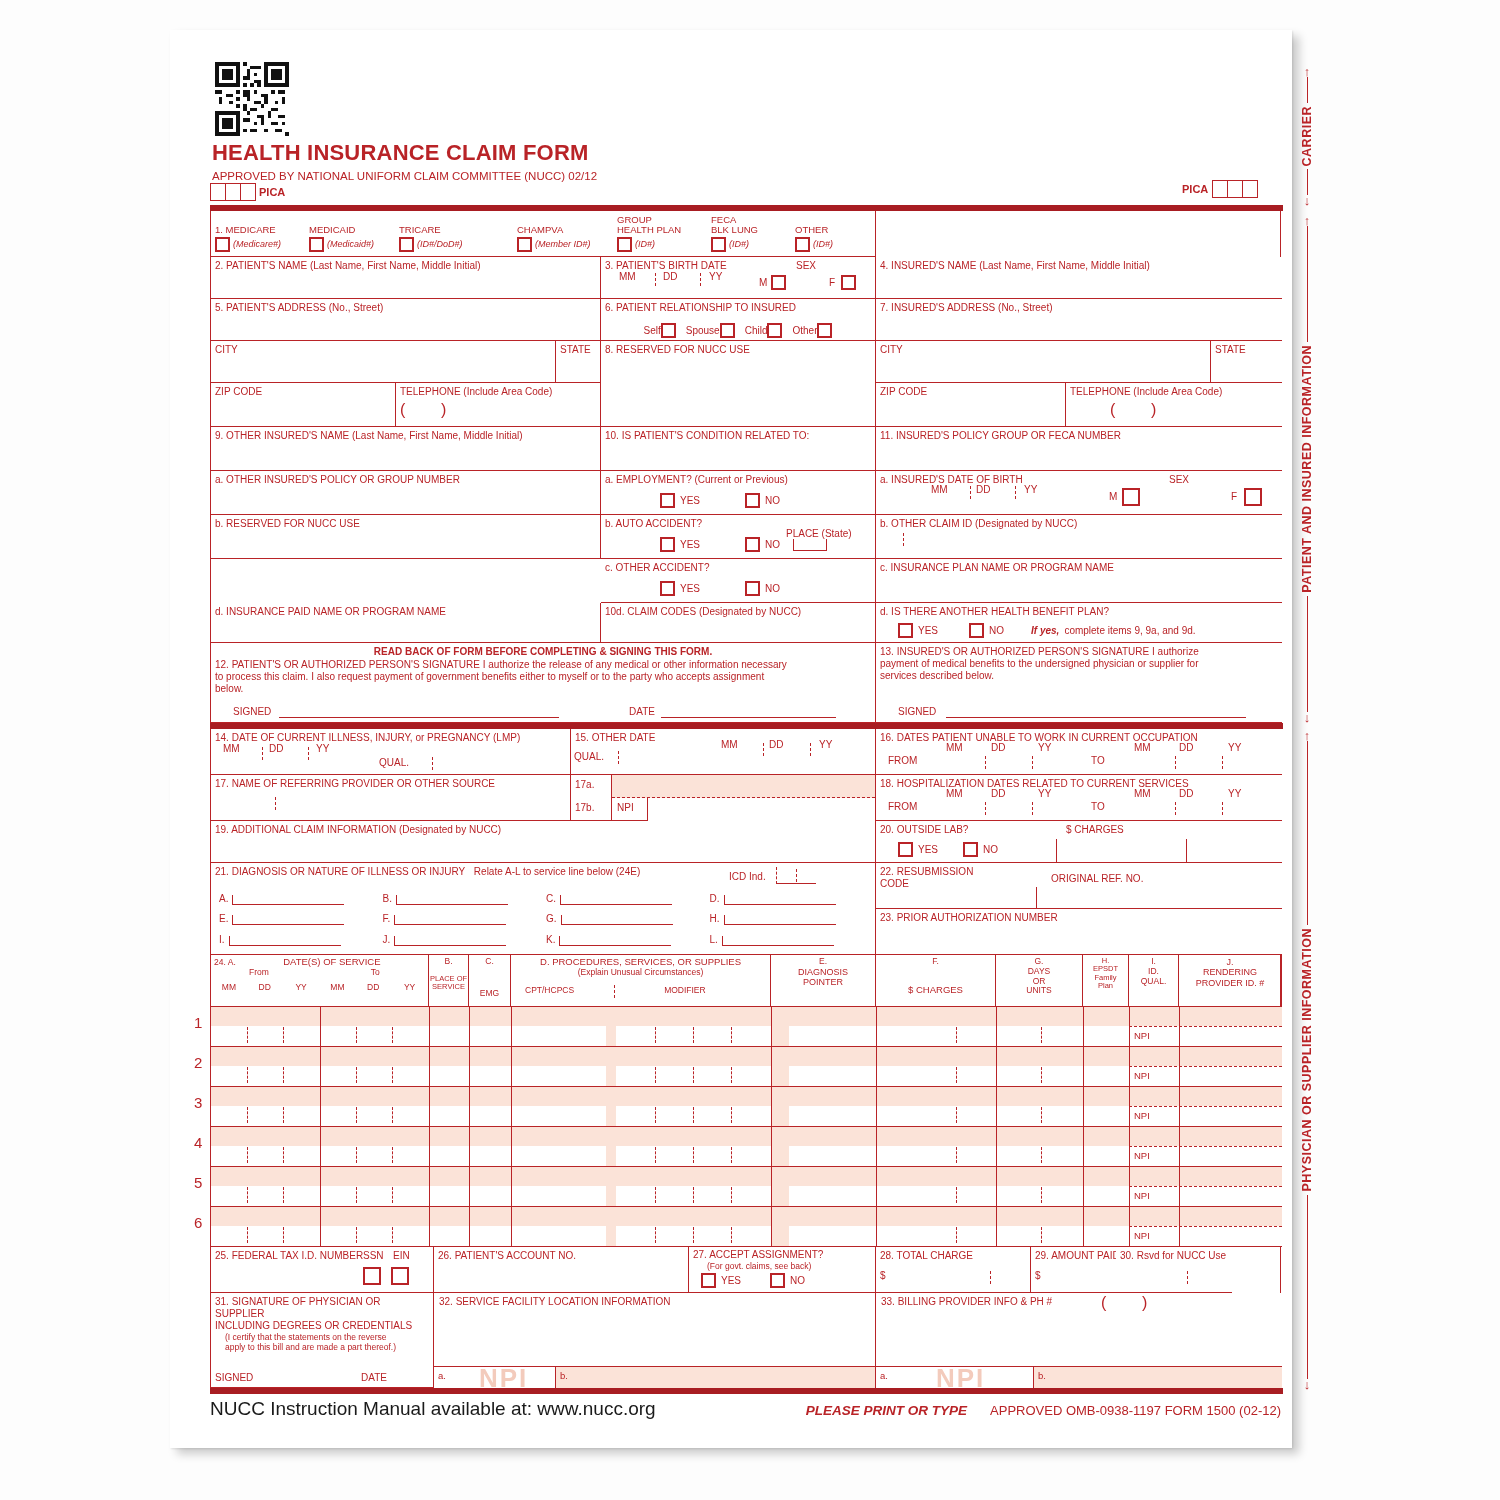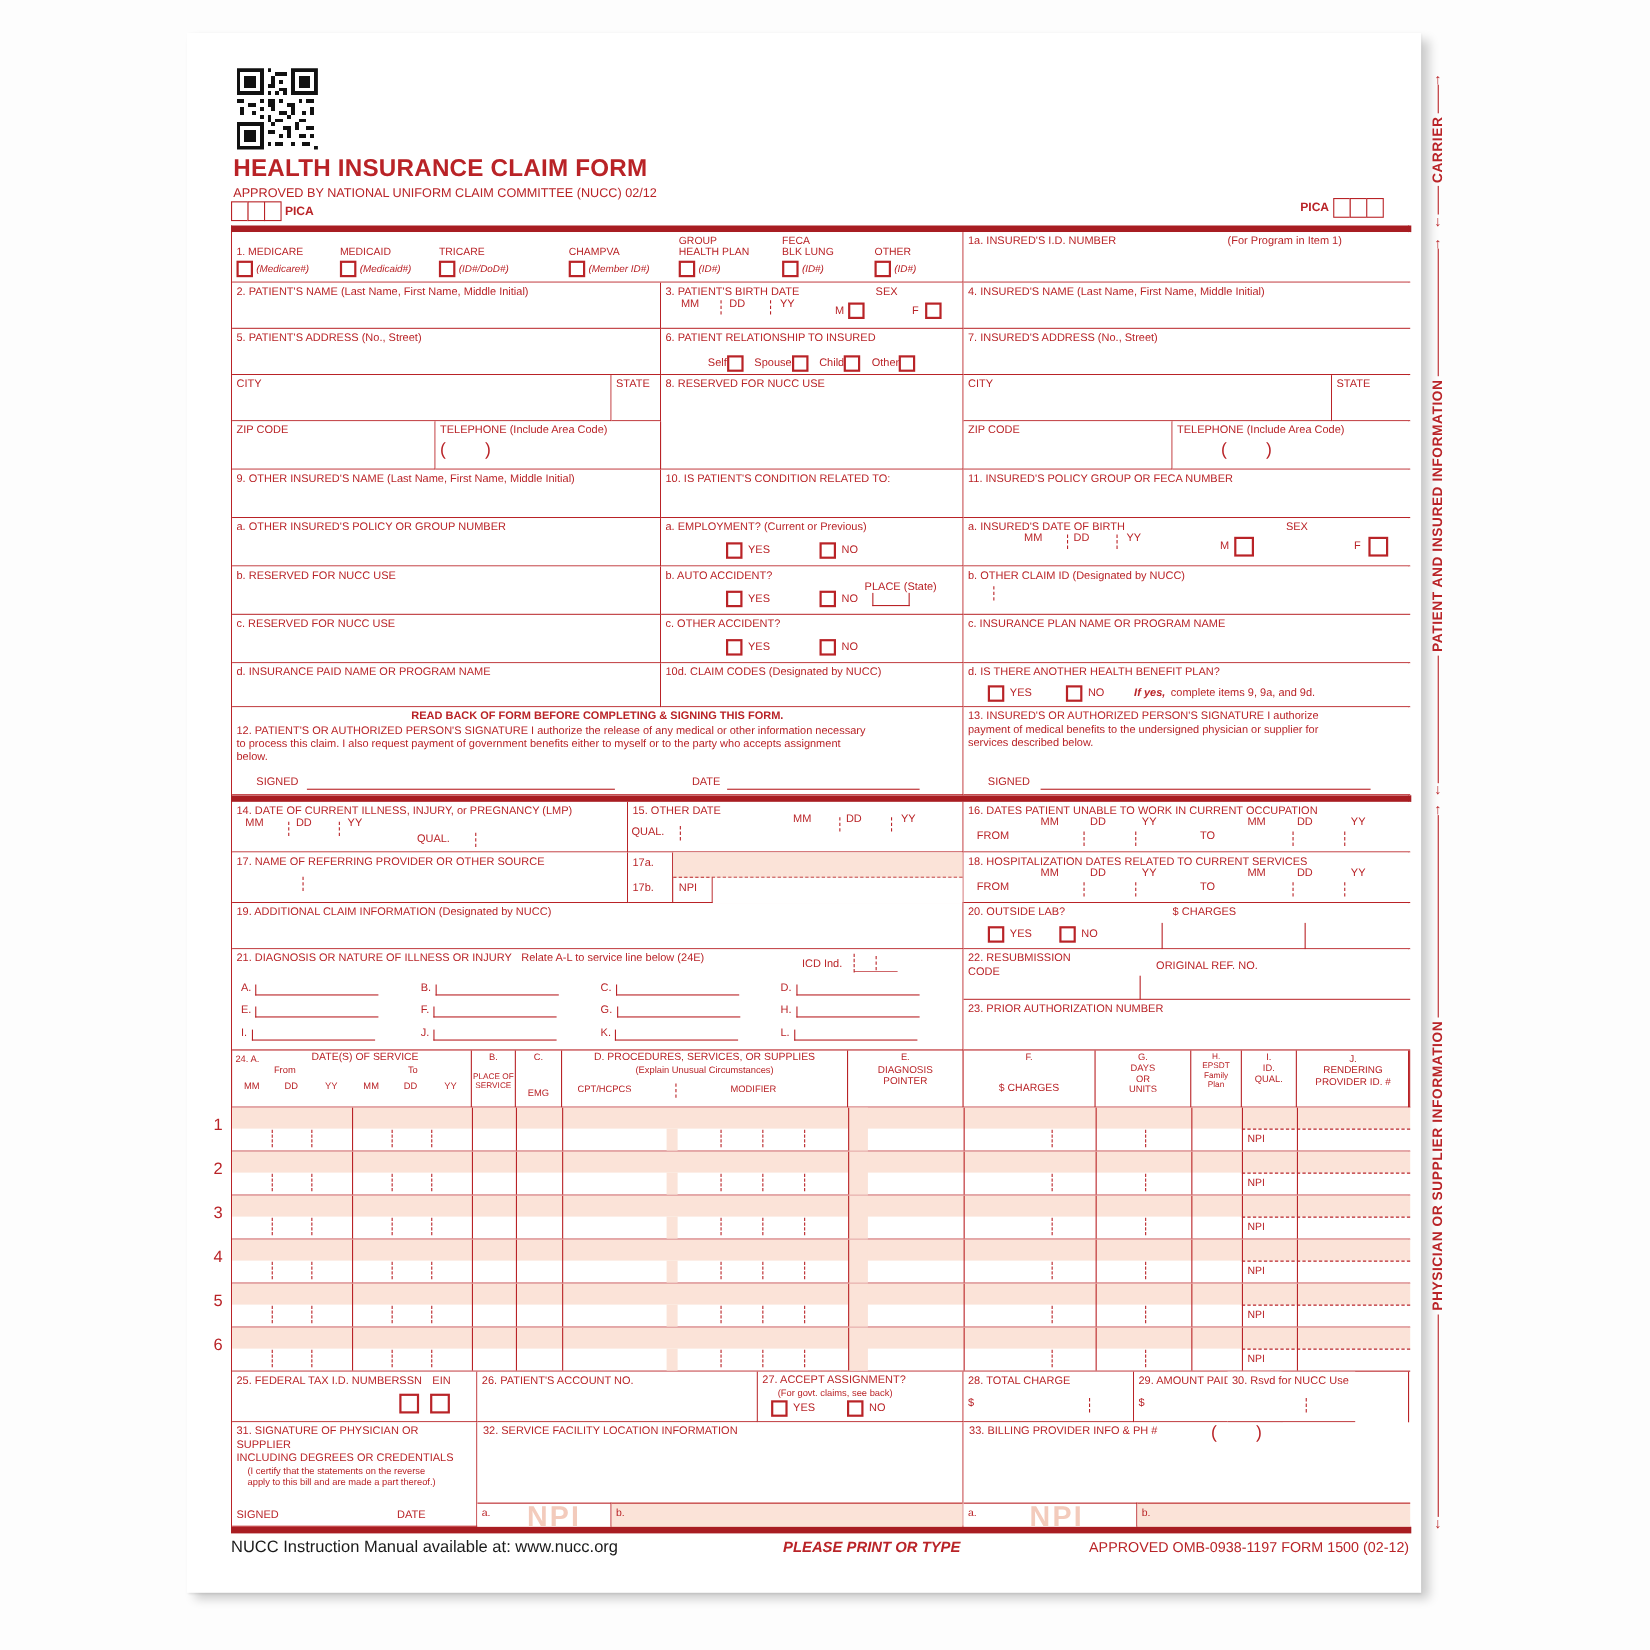--- a/index.html
+++ b/index.html
@@ -63,21 +63,21 @@
   .svc-dashj{position:absolute;left:918px;right:0;top:19px;border-top:1px dashed var(--red)}
   .svc-npi{position:absolute;left:923px;top:23px;font-size:9.5px;color:var(--red)}
   .svc-num{position:absolute;left:-17px;top:7px;font-size:15px;color:var(--red)}
   
   .hc{position:absolute;border-right:1px solid var(--red);border-bottom:1px solid var(--red);color:var(--red);
       font-size:8.5px;line-height:1.15;text-align:center;padding-top:2px}
   
   .wm{position:absolute;font-size:26px;font-weight:bold;color:var(--wm);letter-spacing:2px}
   
   .footer{position:absolute;left:40px;top:1368px;width:1071px;display:flex;align-items:baseline}
-  .f-nucc{color:var(--black);font-size:15px}
+  .f-nucc{color:var(--black);font-size:19px}
   .f-print{color:var(--red);font-size:13.5px;font-weight:bold;font-style:italic;margin-left:150px}
   .f-omb{color:var(--red);font-size:13px;margin-left:auto}
   
   .vmargin{position:absolute;left:1294px;width:26px;display:flex;flex-direction:column;align-items:center;color:var(--red)}
   .vmargin .ah{font-size:13px;line-height:11px;font-weight:bold}
   .vmargin .shaft{flex:1;width:0;border-left:1.5px solid var(--red)}
   .vmargin .vtext{writing-mode:vertical-rl;transform:rotate(180deg);font-size:12.5px;font-weight:bold;letter-spacing:.5px;padding:3px 0;white-space:nowrap}
   .lblline{display:flex;align-items:center}
 </style>
 </head>
@@ -222,24 +222,20 @@
 
             <div class="prog">
               <div class="prog-name">OTHER</div>
               <div class="prog-line">
                 <span class="cb"></span>
                 <span>(ID#)</span>
               </div>
             </div>
           </div>
       </div>
-      <div class="c nob" style="left:665px;top:6px;width:406px;height:46px">
-        <span>1a. INSURED'S I.D. NUMBER</span>
-        <span class="abs" style="left:240px;top:3px">(For Program in Item 1)</span>
-      </div>
 
       <div class="c" style="left:0;top:52px;width:390px;height:42px">
         <span>2. PATIENT'S NAME (Last Name, First Name, Middle Initial)</span>
       </div>
       <div class="c" style="left:390px;top:52px;width:275px;height:42px">
         <span>3. PATIENT'S BIRTH DATE</span>
         <span class="abs" style="left:18px;top:14px">MM</span><i class="vsep abs" style="left:45px;top:16px"></i>
         <span class="abs" style="left:62px;top:14px">DD</span><i class="vsep abs" style="left:90px;top:16px"></i>
         <span class="abs" style="left:108px;top:14px">YY</span>
         <span class="abs" style="left:195px;top:3px">SEX</span>
@@ -361,23 +357,20 @@
           <span class="cb" style="margin-left:40px"></span>
             <span>NO</span>
           <span style="display:inline-block;width:34px;height:12px;border-left:1px solid var(--red);border-bottom:1px solid var(--red);border-right:1px solid var(--red);margin-left:8px"></span>
         </div>
       </div>
       <div class="c nob" style="left:665px;top:310px;width:406px;height:44px">
         <span>b. OTHER CLAIM ID (Designated by NUCC)</span>
         <i class="vsep abs" style="left:18px;top:18px"></i>
       </div>
 
-      <div class="c" style="left:0;top:354px;width:390px;height:44px">
-        <span>c. RESERVED FOR NUCC USE</span>
-      </div>
       <div class="c" style="left:390px;top:354px;width:275px;height:44px">
         <span>c. OTHER ACCIDENT?</span>
         <div class="cbrow" style="margin:7px 0 0 55px">
           <span class="cb"></span>
             <span>YES</span>
           <span class="cb" style="margin-left:40px"></span>
             <span>NO</span>
         </div>
       </div>
       <div class="c nob" style="left:665px;top:354px;width:406px;height:44px">

